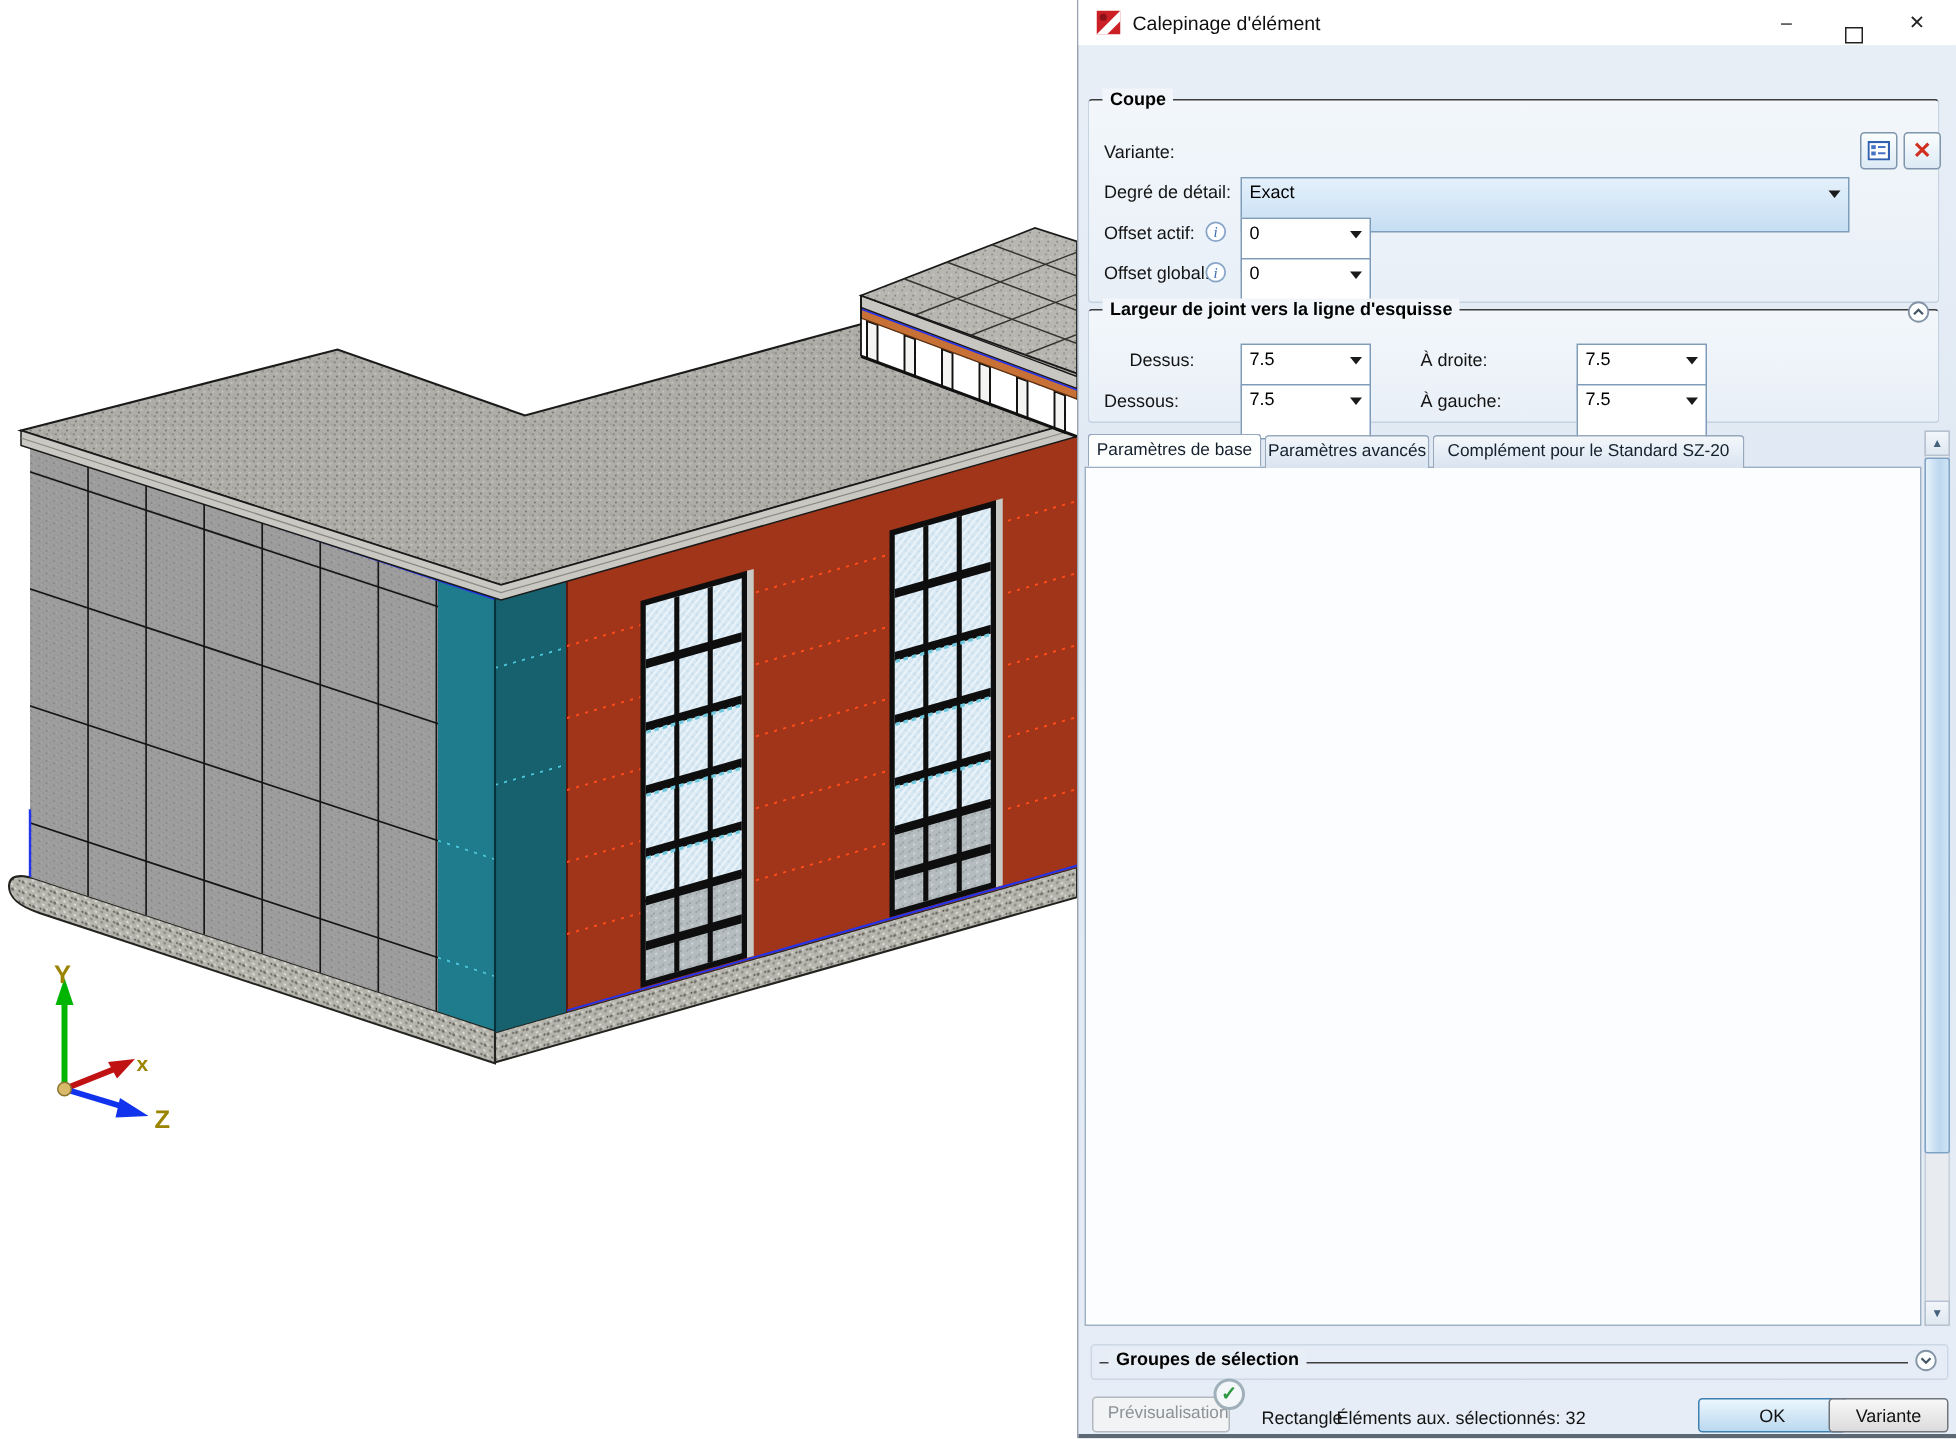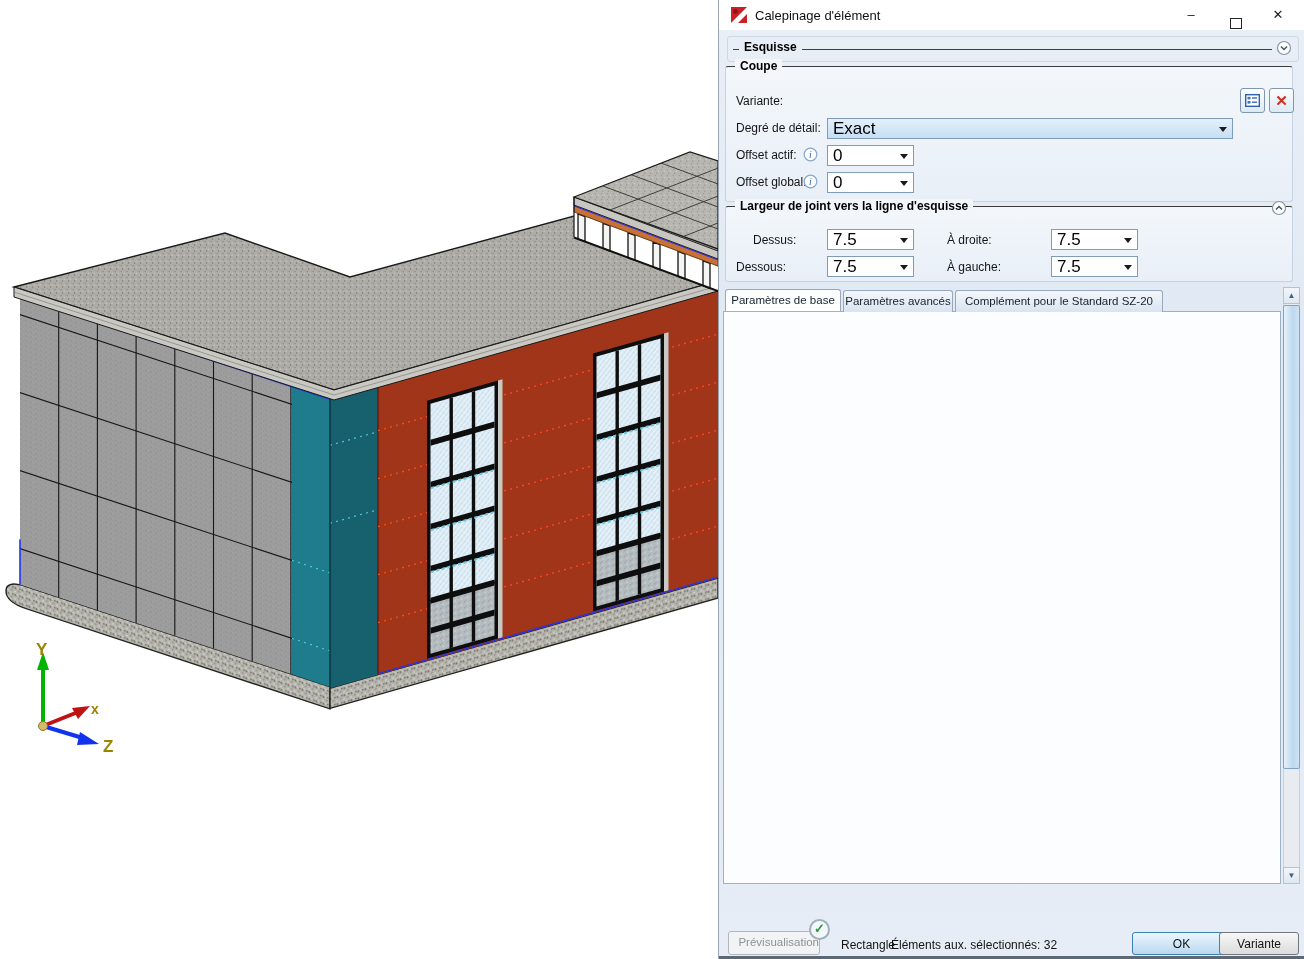--- a/index.html
+++ b/index.html
@@ -12,21 +12,21 @@
   .winbtn{top:7px;width:30px;height:18px;text-align:center;font-size:13px;color:#222;line-height:16px;}
   .maxbox{top:11px;width:10px;height:9px;border:1.4px solid #222;}
   .secbar{border:1px solid #ccd8e6;border-radius:3px;}
   .secline{position:absolute;left:5px;right:26px;top:50%;height:1px;background:#3f3f3f;}
   .seclabel{position:absolute;left:11px;top:3px;background:#e7eef6;padding:0 5px;font-weight:bold;font-size:12px;color:#000;white-space:nowrap;}
   .chev{position:absolute;right:6px;top:3px;}
   .grp{border:1px solid #c6d3e2;border-top:1px solid #3c3c3c;border-radius:3px;background:linear-gradient(180deg,#f3f7fb,#e8eff7);box-sizing:border-box;}
   .grp-inner{background:linear-gradient(180deg,#f8fafd,#eef4f9);}
   .grplbl{font-weight:bold;font-size:12px;color:#000;background:#f2f6fa;padding:0 5px;white-space:nowrap;}
   .lbl{font-size:12px;color:#141414;white-space:nowrap;}
-  .combo{box-sizing:border-box;height:21px;border:1px solid #7f9db9;background:#fff;font-size:17px;line-height:19px;padding:0 34px 0 5px;white-space:nowrap;overflow:hidden;}
+  .combo{box-sizing:border-box;height:37px;border:1px solid #7f9db9;background:#fff;font-size:12px;line-height:19px;padding:0 34px 0 5px;white-space:nowrap;overflow:hidden;}
   .combo.blue{background:linear-gradient(180deg,#e4f0fb,#c6def3);}
   .arr{position:absolute;right:5px;top:8px;width:0;height:0;border-left:4px solid transparent;border-right:4px solid transparent;border-top:5px solid #1a1a1a;}
   .ybox{box-sizing:border-box;background:#fcfacf;border:1px solid #98a3ad;height:22px;font-size:12px;line-height:20px;padding:0 6px;white-space:nowrap;overflow:hidden;}
   .ibtn{box-sizing:border-box;width:25px;height:25px;border:1px solid #8096ac;border-radius:3px;background:linear-gradient(180deg,#fbfdfe,#dceaf5);text-align:center;}
   .btn{box-sizing:border-box;border:1px solid #70767c;border-radius:3px;background:linear-gradient(180deg,#f7f7f7,#dcdcdc);font-size:12px;text-align:center;color:#111;}
   .btn.primary{border-color:#3c7fb1;background:linear-gradient(180deg,#ebf6fe,#bbd8ef);}
   .btn.disabled{background:#f2f3f4;border-color:#b2b8be;color:#8d9297;text-align:right;}
   .btnlbl{display:inline-block;padding-top:4px;}
   .tab{box-sizing:border-box;height:22px;border:1px solid #98a8bc;border-bottom:none;border-radius:3px 3px 0 0;background:linear-gradient(180deg,#f3f7fb,#d9e4f0);font-size:11.5px;text-align:center;line-height:21px;color:#15212e;z-index:2;}
   .tab.active{background:#fdfefe;z-index:4;}
@@ -180,28 +180,20 @@
         <circle cx="4.5" cy="4.5" r="2.4" fill="#8c1218"></circle>
       </svg>
       <span class="abs t-title">Calepinage d'élément</span>
       <span class="abs winbtn" style="left:457px">–</span>
       <span class="abs winbtn" style="left:501px">
           <span class="abs maxbox" style="left:10px"></span>
         </span>
       <span class="abs winbtn" style="left:544px">✕</span>
     </div>
 
-    <div class="abs secbar" style="left:8px;top:36px;width:570px;height:24px">
-      <div class="secline"></div>
-      <span class="seclabel">Esquisse</span>
-      <svg class="chev" width="16" height="16">
-        <circle cx="8" cy="8" r="6.5" fill="#fdfefe" stroke="#8494a6" stroke-width="1.2"></circle>
-        <path d="M5,6.5 L8,9.5 L11,6.5" fill="none" stroke="#445566" stroke-width="1.5"></path>
-      </svg>
-    </div>
 
     <div class="abs grp" style="left:6px;top:66px;width:568px;height:136px"></div>
     <span class="abs grplbl" style="left:16px;top:59px">Coupe</span>
     <span class="abs lbl" style="left:17px;top:94px">Variante:</span>
     <div class="abs ibtn" style="left:521px;top:88px">
       <svg width="15" height="13" style="margin-top:5px">
         <rect x="0.7" y="0.7" width="13.6" height="11.6" fill="#fff" stroke="#2f5fae" stroke-width="1.4"></rect>
         <rect x="2.5" y="2.8" width="3" height="2.6" fill="#4472c4"></rect>
           <rect x="2.5" y="7" width="3" height="2.6" fill="#4472c4"></rect>
         <path d="M7,4 h5 M7,8.2 h5" stroke="#4472c4" stroke-width="1.4"></path>
@@ -298,20 +290,28 @@
               <line x1="0" y1="0" x2="0" y2="6" stroke="#a9a9a9" stroke-width="1.6"></line>
           </pattern>
         </defs>
         <rect x="10" y="58" width="88" height="22" fill="url(#hh)"></rect>
         <rect x="110" y="58" width="80" height="22" fill="url(#hh)"></rect>
         <path d="M94,14 V186 M103,14 V186" stroke="#b6b6b6" stroke-width="2" stroke-dasharray="15 5 3 5" fill="none"></path>
         <path d="M26,108 v-20 h6 v14 h128 v-14 h6 v20 z" fill="#7099c6"></path>
       </svg>
     </div>
 
+    <div class="abs secbar" style="left:8px;top:896px;width:570px;height:22px">
+      <div class="secline"></div>
+      <span class="seclabel" style="top:2px">Groupes de sélection</span>
+      <svg class="chev" style="top:2px" width="16" height="16">
+        <circle cx="8" cy="8" r="6.5" fill="#fdfefe" stroke="#8494a6" stroke-width="1.2"></circle>
+        <path d="M5,6.5 L8,9.5 L11,6.5" fill="none" stroke="#445566" stroke-width="1.5"></path>
+      </svg>
+    </div>
 
     <div class="abs btn disabled" style="left:9px;top:931px;width:92px;height:24px;font-size:11.5px"><span class="btnlbl">Prévisualisation</span></div>
     <div class="abs badge" style="left:90px;top:919px"><span>✓</span></div>
     <span class="abs lbl" style="left:122px;top:938px">Rectangle</span>
     <span class="abs lbl" style="left:172px;top:938px">Éléments aux. sélectionnés: 32</span>
     <div class="abs btn primary" style="left:413px;top:932px;width:99px;height:23px"><span class="btnlbl">OK</span></div>
     <div class="abs btn" style="left:500px;top:932px;width:80px;height:23px"><span class="btnlbl">Variante</span></div>
     <div class="abs botline"></div>
   </div>
 </div>

